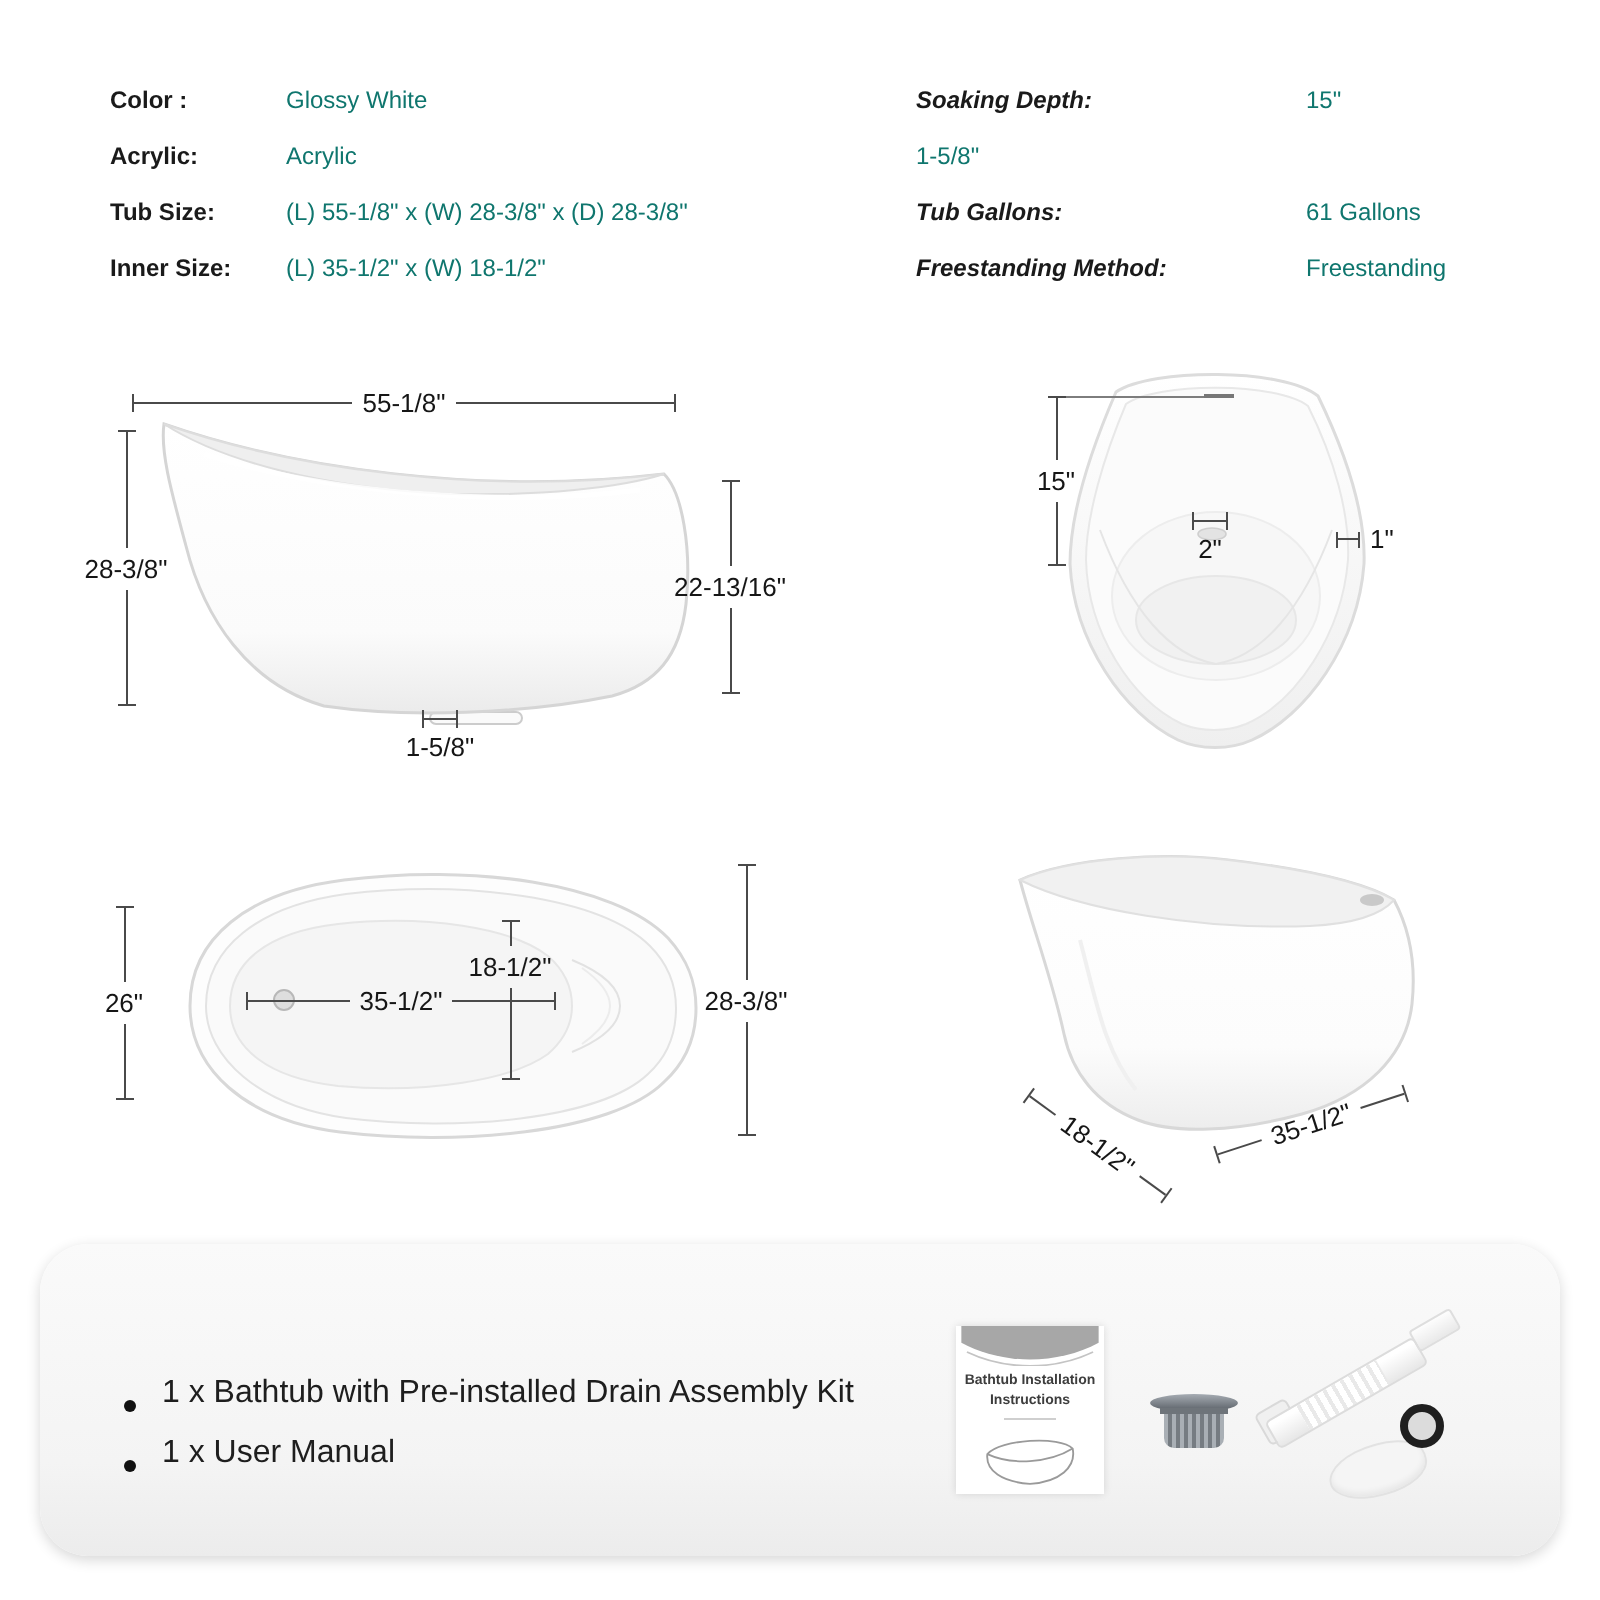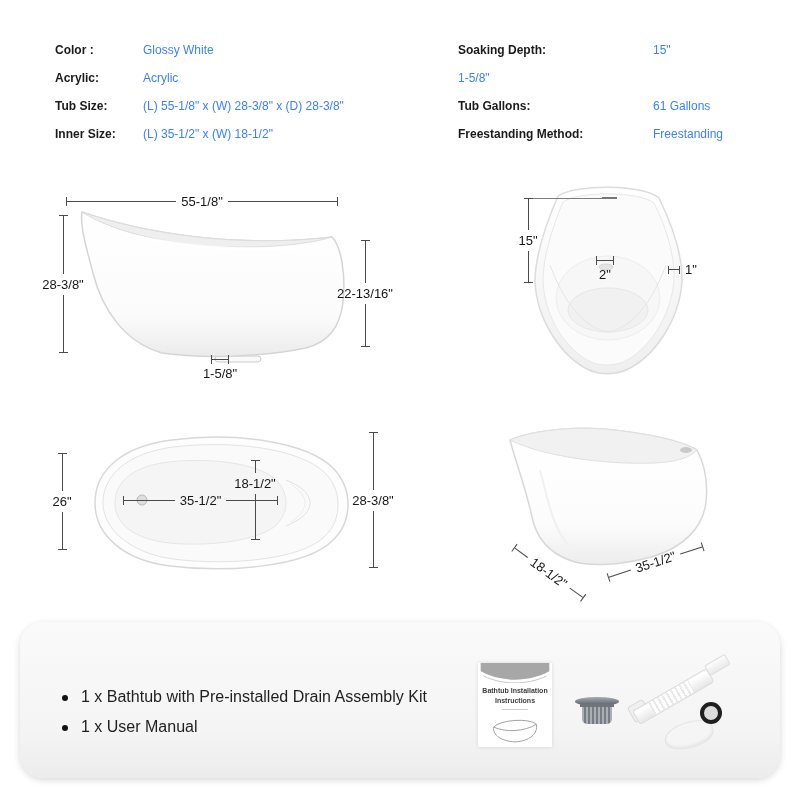--- a/index.html
+++ b/index.html
@@ -4,22 +4,22 @@
 <style>
   html,body{margin:0;padding:0;background:#fff;}
   .stage{position:relative;width:800px;height:800px;background:#ffffff;overflow:hidden;
          font-family:"Liberation Sans",sans-serif;color:#1c1c1c;}
 
   
   .spec-col{position:absolute;}
   .spec-row{display:flex;line-height:28px;font-size:12px;}
   .spec-label{font-weight:bold;color:#1a1a1a;flex:0 0 auto;}
   .spec-col-left .spec-label{width:88px;}
-  .spec-col-right .spec-label{width:195px;}
-  .spec-value{color:#3b82f6;white-space:nowrap;}
+  .spec-col-right .spec-label{width:195px;font-style:italic;}
+  .spec-value{color:#0f766e;white-space:nowrap;}
 
   
   .diagram{position:absolute;}
   .diagram svg{position:absolute;left:0;top:0;}
 
   
   .dim{position:absolute;display:flex;align-items:center;font-size:13px;color:#161616;}
   .dim .lab{white-space:nowrap;}
   .dim-h .tv{width:1px;height:9px;background:#4a4a4a;flex:0 0 auto;}
   .dim-h .ln{flex:1 1 auto;height:1px;background:#4a4a4a;}
@@ -39,21 +39,21 @@
   .dim-rot{transform-origin:0 50%;}
   .leader{position:absolute;height:1px;background:#7d7d7d;}
   .leader-dash{position:absolute;height:2px;background:#777;}
 
   
   .package-box{position:absolute;left:20px;top:622px;width:760px;height:156px;border-radius:24px;
                background:linear-gradient(180deg,#fafafa 0%,#f4f4f4 70%,#ececec 100%);
                box-shadow:0 2px 7px rgba(0,0,0,0.16);}
   .package-title{position:absolute;left:40px;top:22px;font-size:28px;font-weight:800;color:#121212;letter-spacing:-0.5px;}
   .package-list{position:absolute;left:42px;top:66px;}
-  .package-item{display:flex;align-items:flex-start;margin-bottom:12px;font-size:16px;color:#1e1e1e;}
+  .package-item{display:flex;align-items:flex-end;margin-bottom:12px;font-size:16px;color:#1e1e1e;}
   .bullet{width:6px;height:6px;border-radius:50%;background:#111;margin:7px 13px 0 0;flex:0 0 auto;}
 
   
   .manual{position:absolute;left:458px;top:41px;width:74px;height:84px;background:#fff;
           box-shadow:0 0 4px rgba(0,0,0,0.12);display:flex;flex-direction:column;align-items:center;}
   .manual-title{font-size:7px;font-weight:bold;color:#3d3d3d;text-align:center;line-height:1.3;margin-top:3px;}
   .manual-subline{width:26px;height:2px;background:#cfcfcf;margin:4px 0 5px;}
 
   
   .stopper{position:absolute;left:555px;top:75px;width:44px;display:flex;flex-direction:column;align-items:center;}

